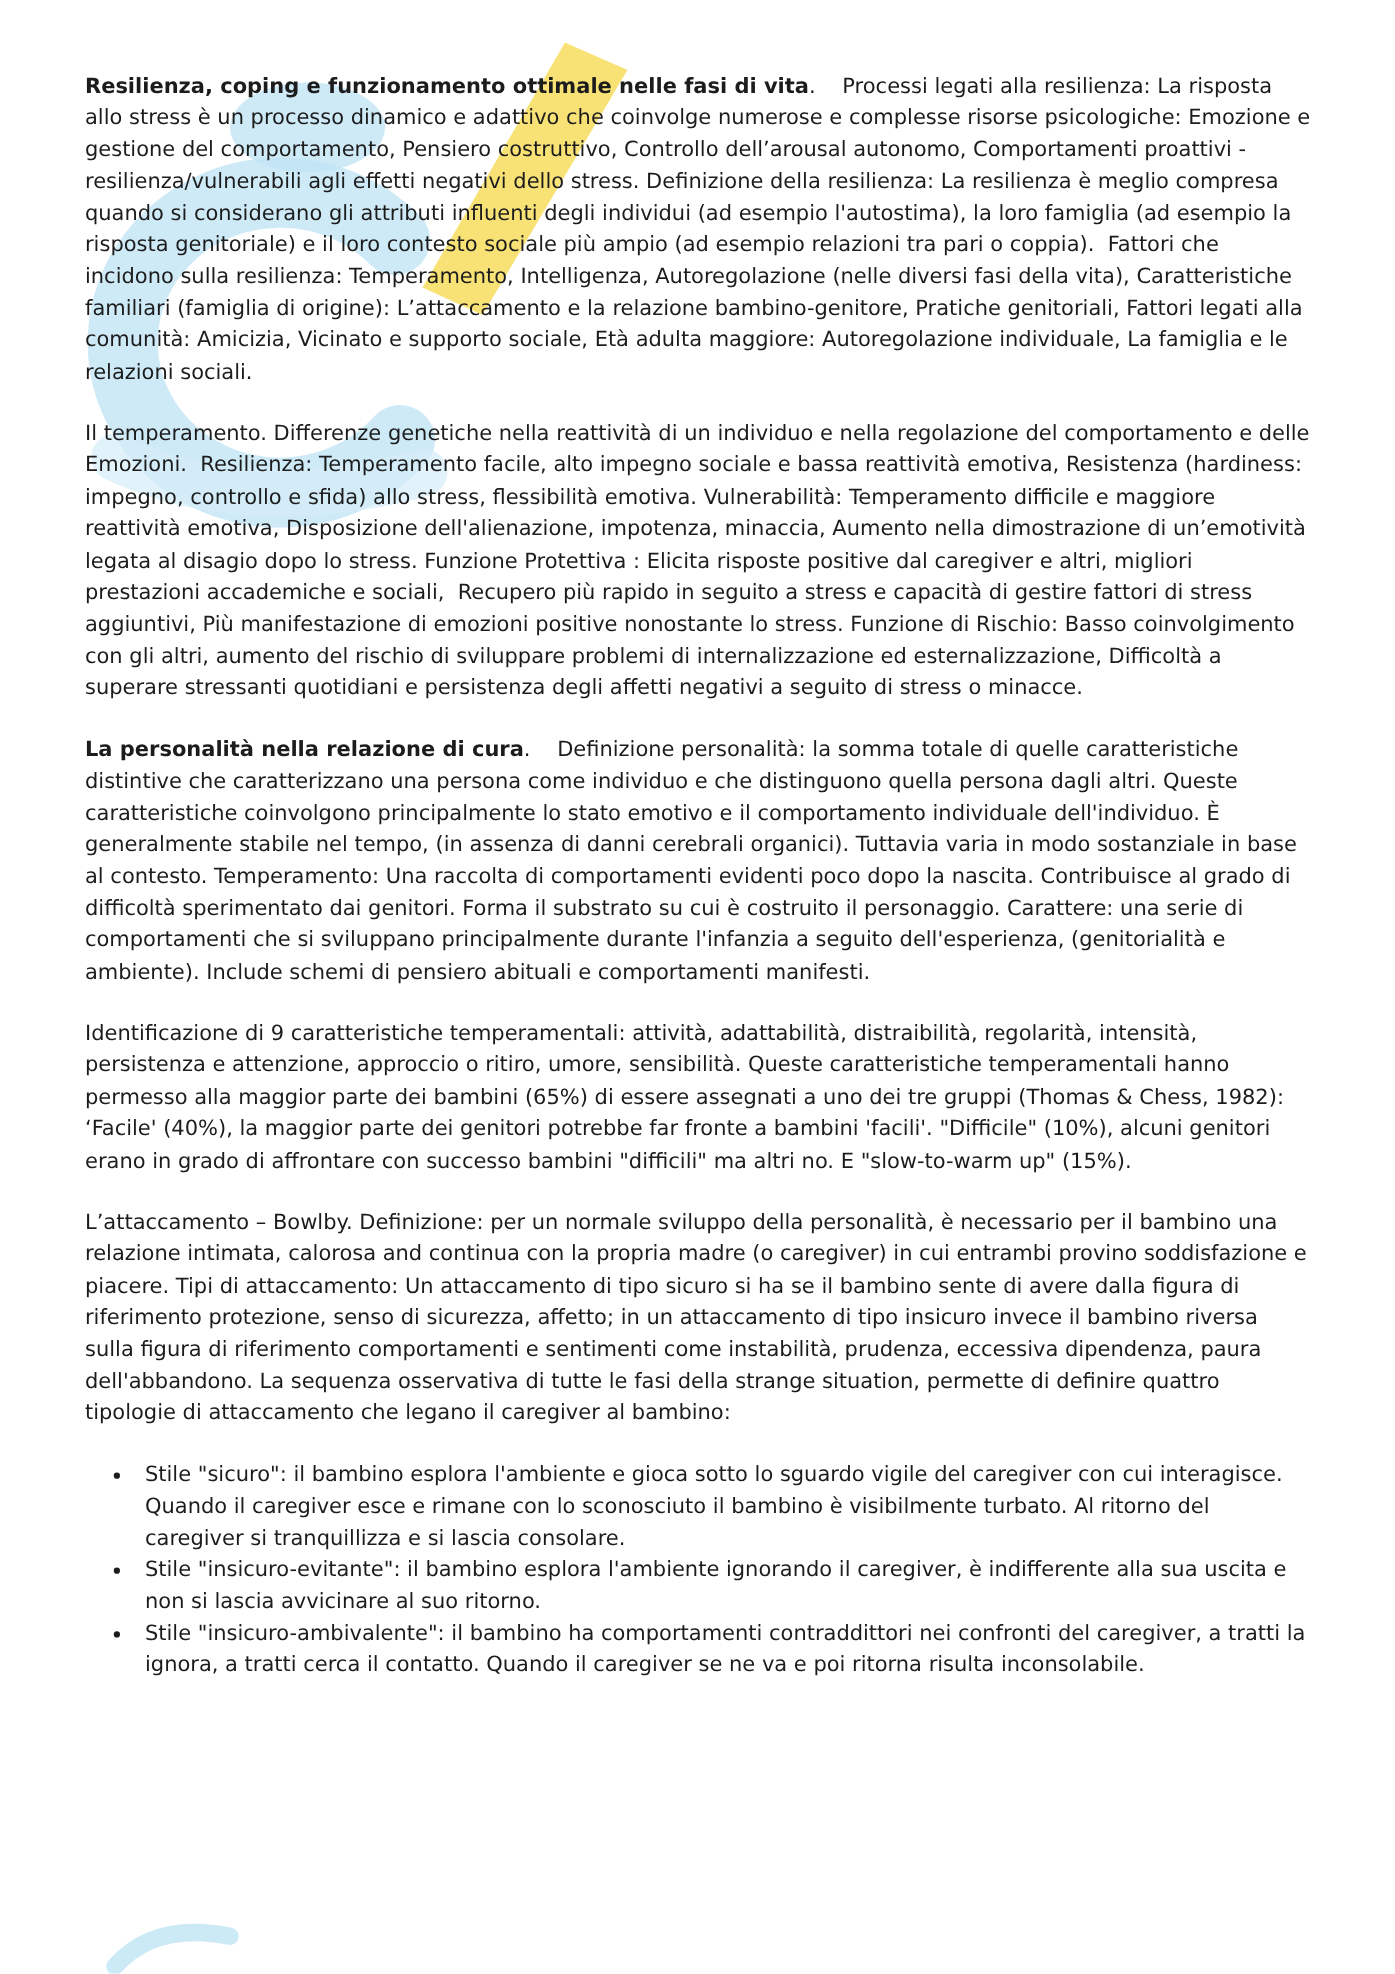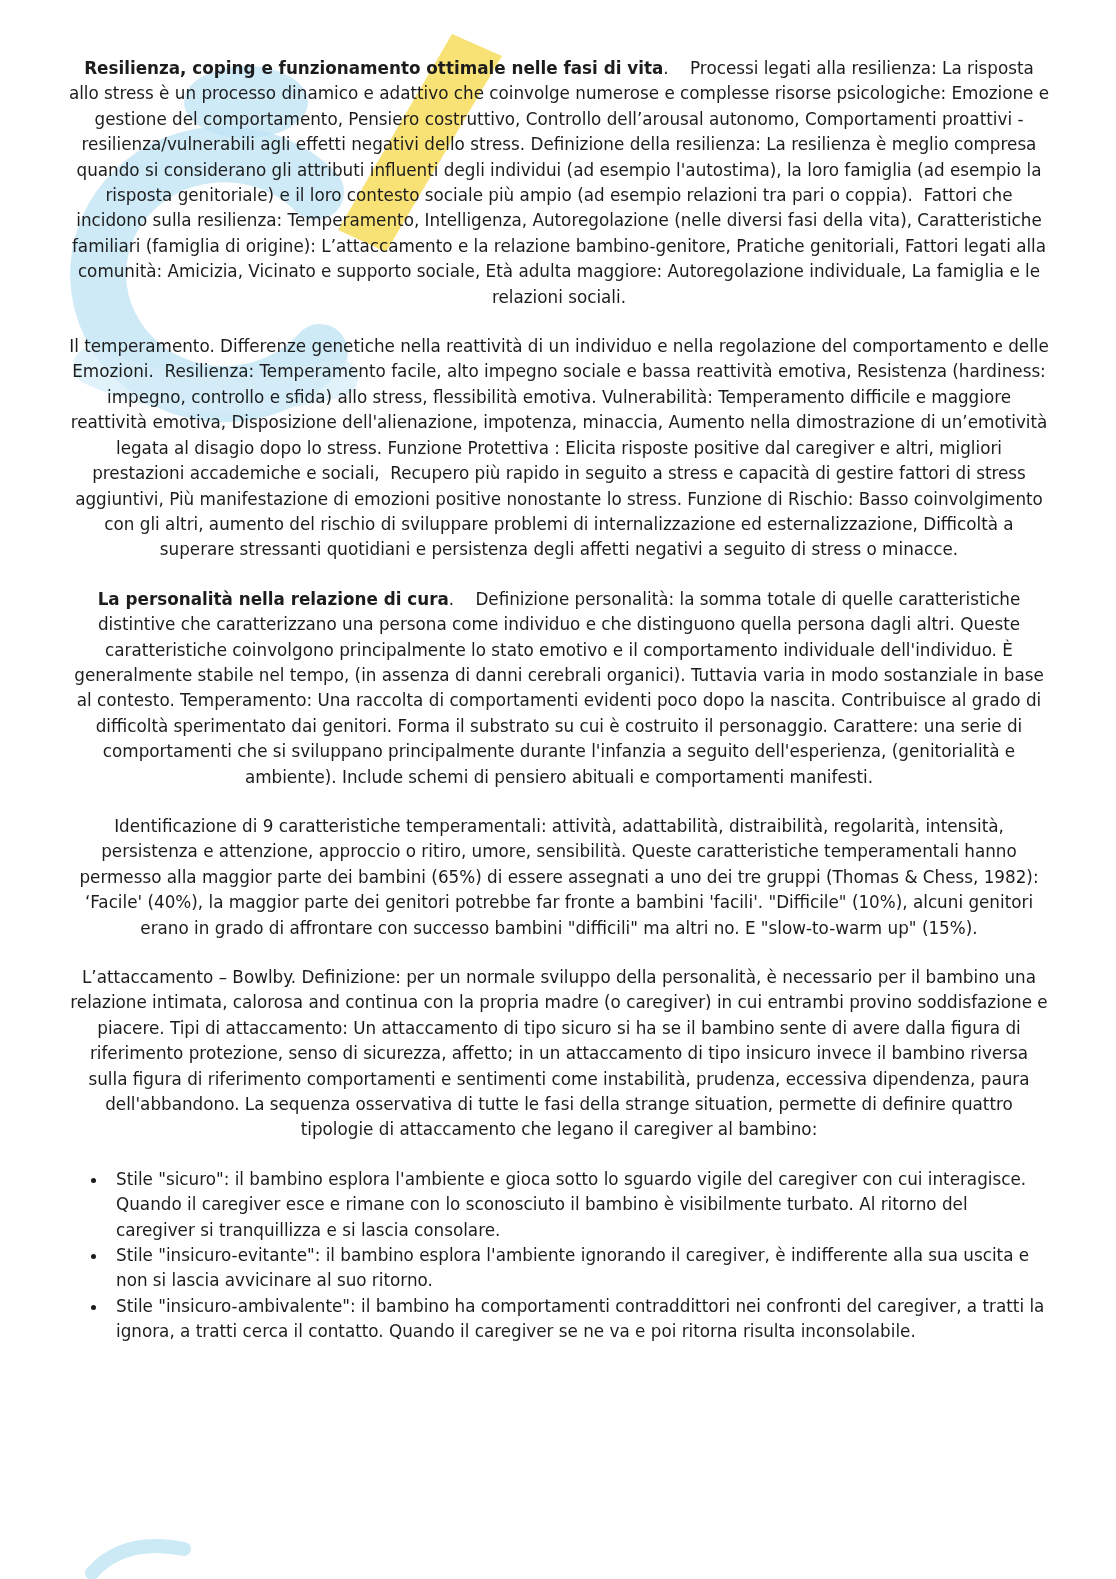--- a/index.html
+++ b/index.html
@@ -33,21 +33,20 @@
     position: relative;
     z-index: 1;
     padding: 56px 66px 0 68px;
     font-size: 16.8px;
     line-height: 25.4px;
     text-align: left;
   }
   p.para {
     margin: 0 0 24px 0;
     white-space: pre-wrap;
-    text-align: center;
   }
   .lead {
     font-weight: bold;
   }
   ul.bullet-list {
     margin: 0;
     padding: 0 0 0 40px;
     list-style: disc outside;
   }
   ul.bullet-list li {

